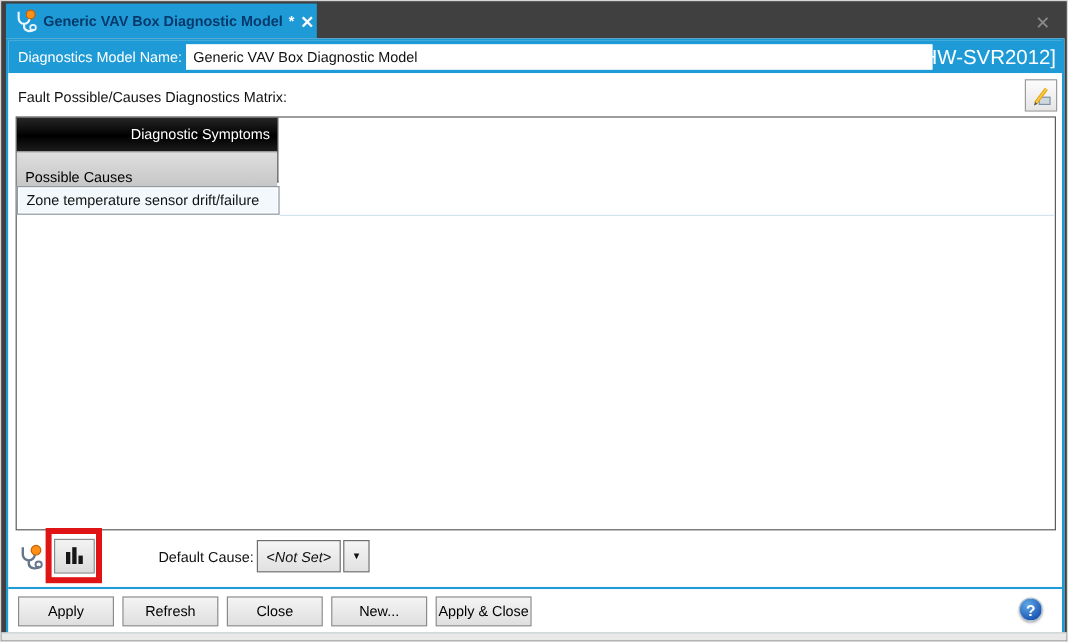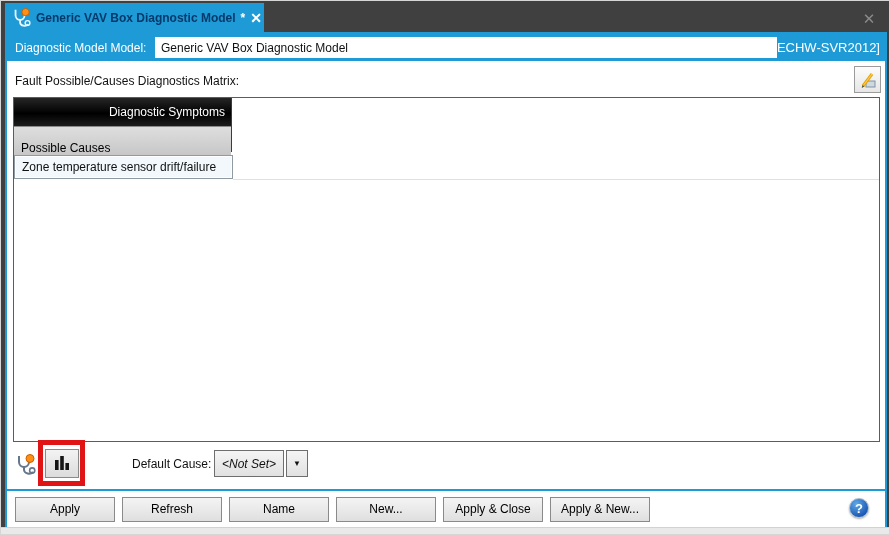--- a/index.html
+++ b/index.html
@@ -35,21 +35,21 @@
     border:2px solid var(--accent-blue);background:#fff;box-sizing:border-box;
     display:flex;flex-direction:column;
   }
   .name-bar{height:27px;background:var(--accent-blue);position:relative;flex:0 0 auto;color:#fff;display:flex;align-items:center;}
   .name-label{margin-left:8px;white-space:nowrap;}
   .name-input{
     position:absolute;left:148px;top:3px;width:622px;height:21px;border:1px solid #fff;
     background:#fff;font-family:"Liberation Sans",sans-serif;font-size:12px;
     padding:0 5px;box-sizing:border-box;color:#111;outline:none;
   }
-  .server-tag{position:absolute;right:5px;top:0;height:27px;display:flex;align-items:center;font-size:13px;}
+  .server-tag{position:absolute;right:5px;top:0;height:27px;display:flex;align-items:center;font-size:17px;}
 
   
   .main{flex:1 1 auto;position:relative;background:#fff;}
   .section-label{position:absolute;left:8px;top:13px;white-space:nowrap;}
   .edit-btn{
     position:absolute;right:4px;top:5px;width:27px;height:27px;
     background:linear-gradient(#fcfcfc,#e6e6e6);border:1px solid #9b9b9b;
     display:flex;align-items:center;justify-content:center;box-sizing:border-box;padding:0;
   }
 
@@ -92,21 +92,21 @@
   .dc-arrow{
     position:absolute;left:279px;top:8px;width:22px;height:27px;
     background:linear-gradient(#f5f5f5,#e1e1e1);border:1px solid #6e6e6e;
     display:flex;align-items:center;justify-content:center;box-sizing:border-box;font-size:8px;color:#111;
   }
 
   
   .separator{height:2px;background:var(--accent-blue);flex:0 0 auto;}
   .btn-bar{height:36px;flex:0 0 auto;display:flex;align-items:center;padding-left:8px;gap:7px;position:relative;background:#fff;}
   .btn{
-    width:100px;height:25px;background:linear-gradient(#f4f4f4,#dfdfdf);
+    width:80px;height:25px;background:linear-gradient(#f4f4f4,#dfdfdf);
     border:1px solid #8a8a8a;font-family:"Liberation Sans",sans-serif;font-size:12px;color:#000;
     display:flex;align-items:center;justify-content:center;box-sizing:border-box;padding:0;
   }
   .help{
     position:absolute;right:16px;top:7px;width:20px;height:20px;border-radius:50%;
     background:radial-gradient(circle at 35% 28%,#5fa9e6,#1b56b4 75%);
     color:#fff;font-weight:bold;font-size:13px;display:flex;align-items:center;justify-content:center;
     border:1px solid #a9bccb;box-shadow:0 1px 2px rgba(0,0,0,.35);box-sizing:border-box;
   }
 </style>
@@ -126,21 +126,21 @@
     </span>
     <span class="tab-title">Generic VAV Box Diagnostic Model</span>
     <span class="tab-star">*</span>
     <span class="tab-close">✕</span>
   </div>
   <div class="win-close">✕</div>
 
   <div class="dialog">
 
     <div class="name-bar">
-      <span class="name-label">Diagnostic Model Model:</span>
+      <span class="name-label">Diagnostics Model Name:</span>
       <input class="name-input" type="text" value="Generic VAV Box Diagnostic Model" style="">
       <span class="server-tag">[TECHW-SVR2012]</span>
     </div>
 
     <div class="main">
       <span class="section-label">Fault Possible/Causes Diagnostics Matrix:</span>
 
       <button class="edit-btn">
         <span style="display:flex">
           <svg width="20" height="20" viewBox="0 0 20 20">
@@ -193,22 +193,21 @@
           <span>▼</span>
         </div>
       </div>
     </div>
 
     <div class="separator"></div>
 
     <div class="btn-bar">
       <button class="btn">Apply</button>
       <button class="btn">Refresh</button>
-      <button class="btn">Name</button>
+      <button class="btn">Close</button>
       <button class="btn">New...</button>
       <button class="btn">Apply &amp; Close</button>
-      <button class="btn">Apply &amp; New...</button>
       <div class="help">?</div>
     </div>
   </div>
 
   <div class="bottom-strip"></div>
 </div>
 
 </body></html>

